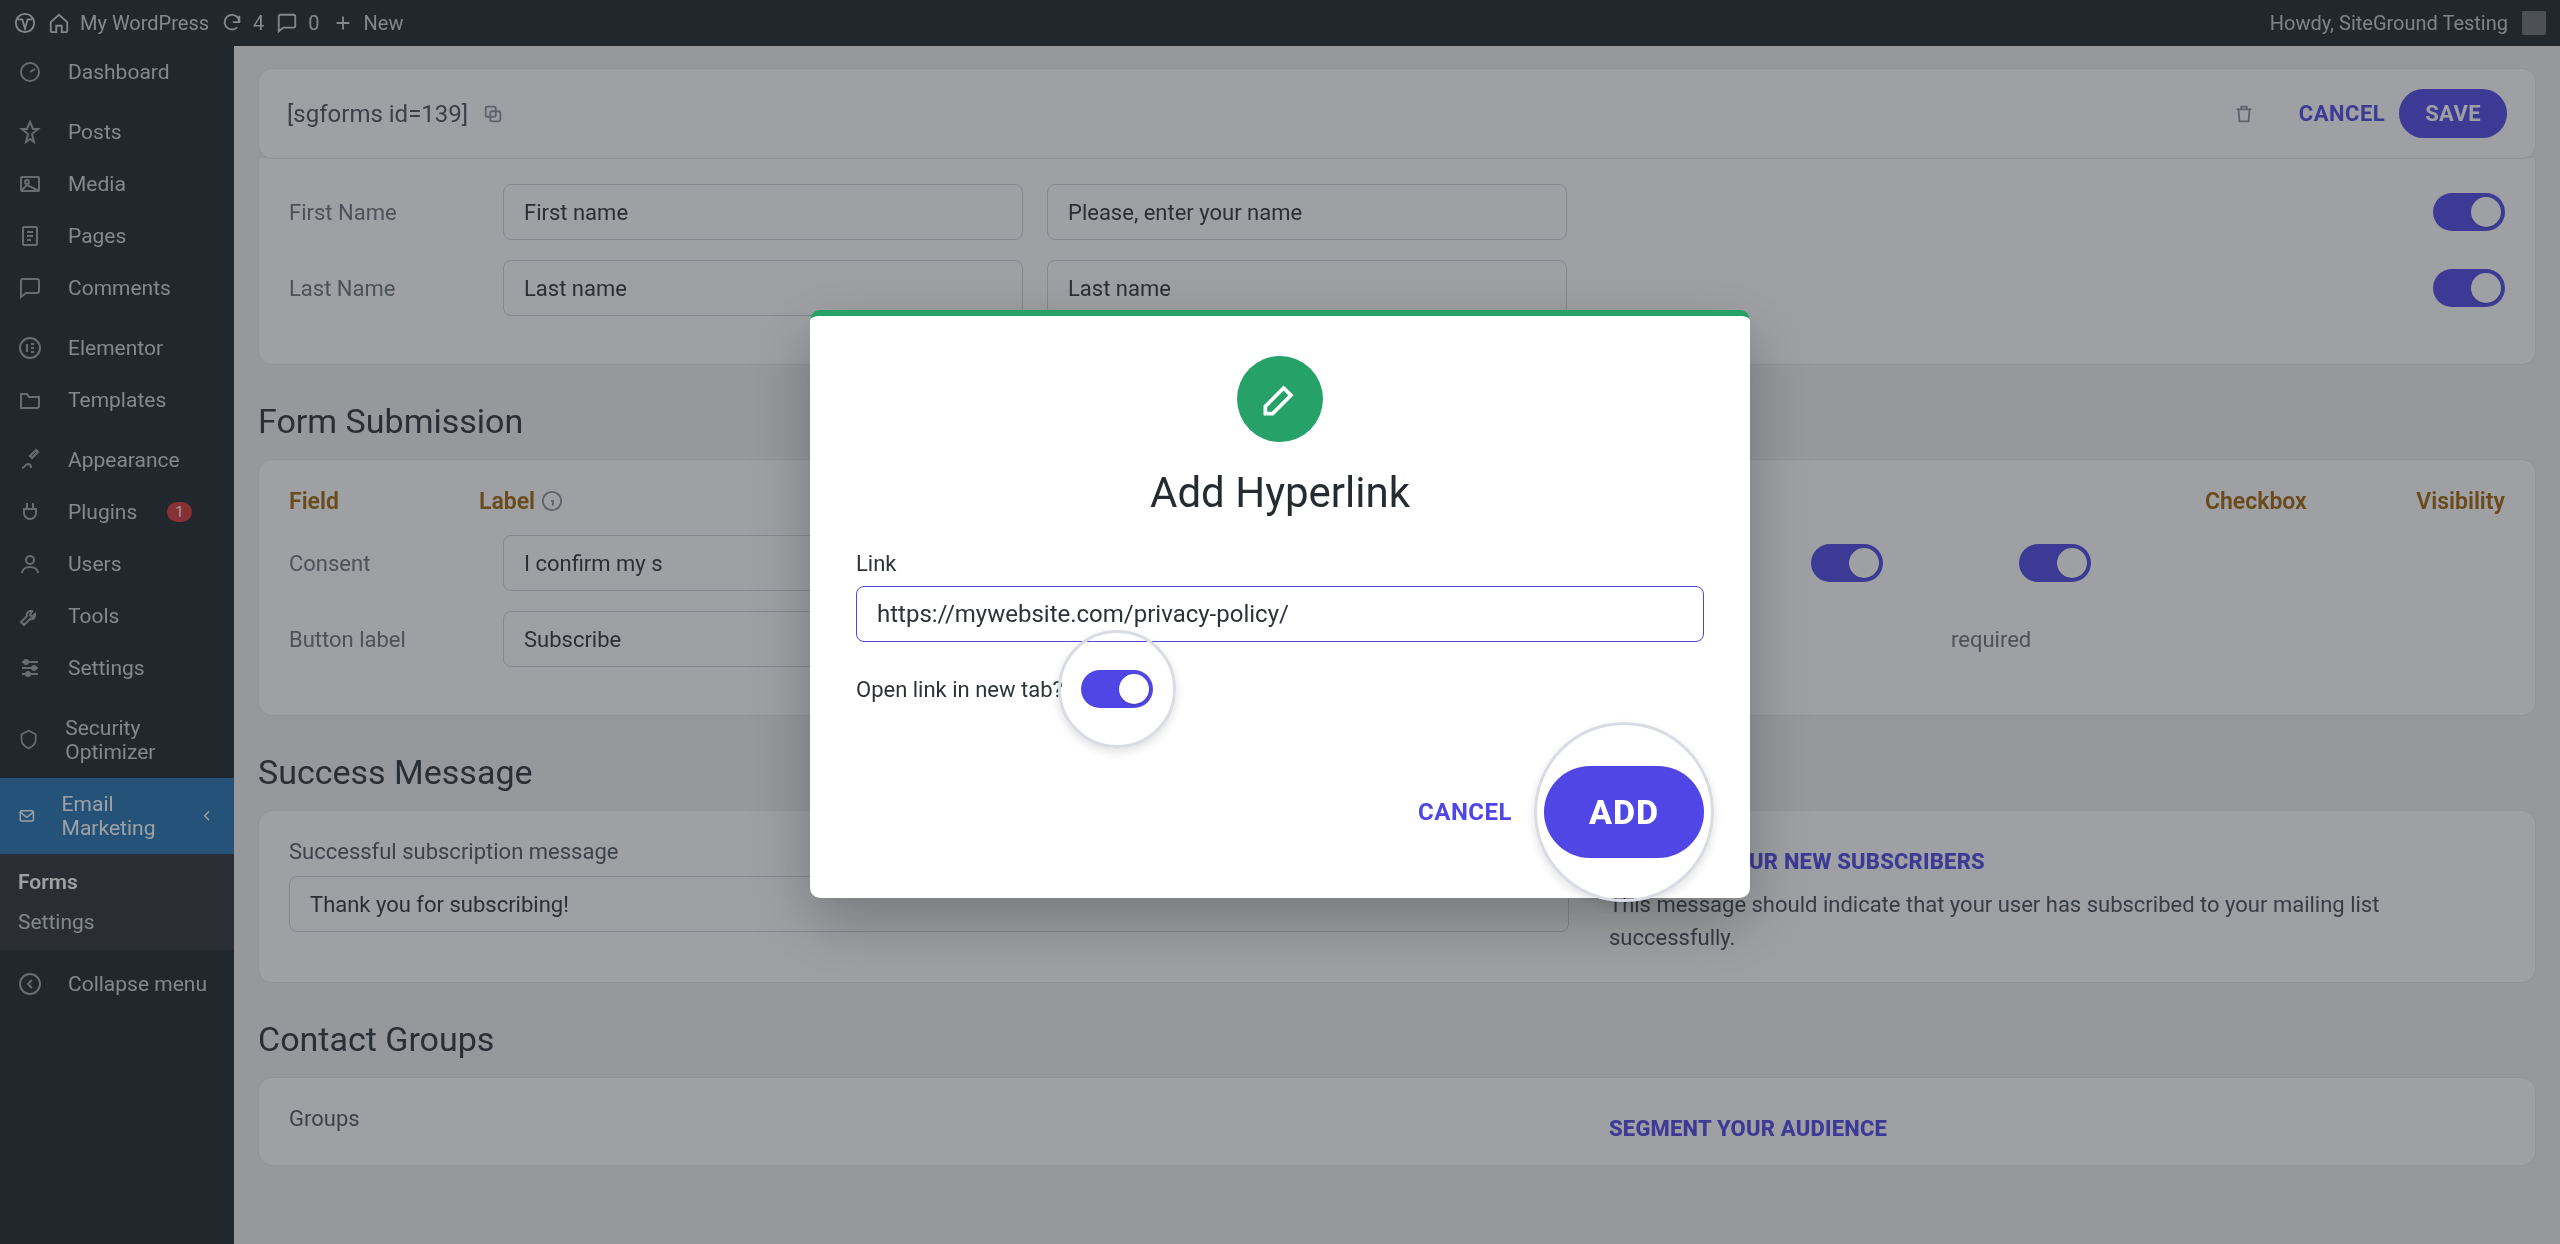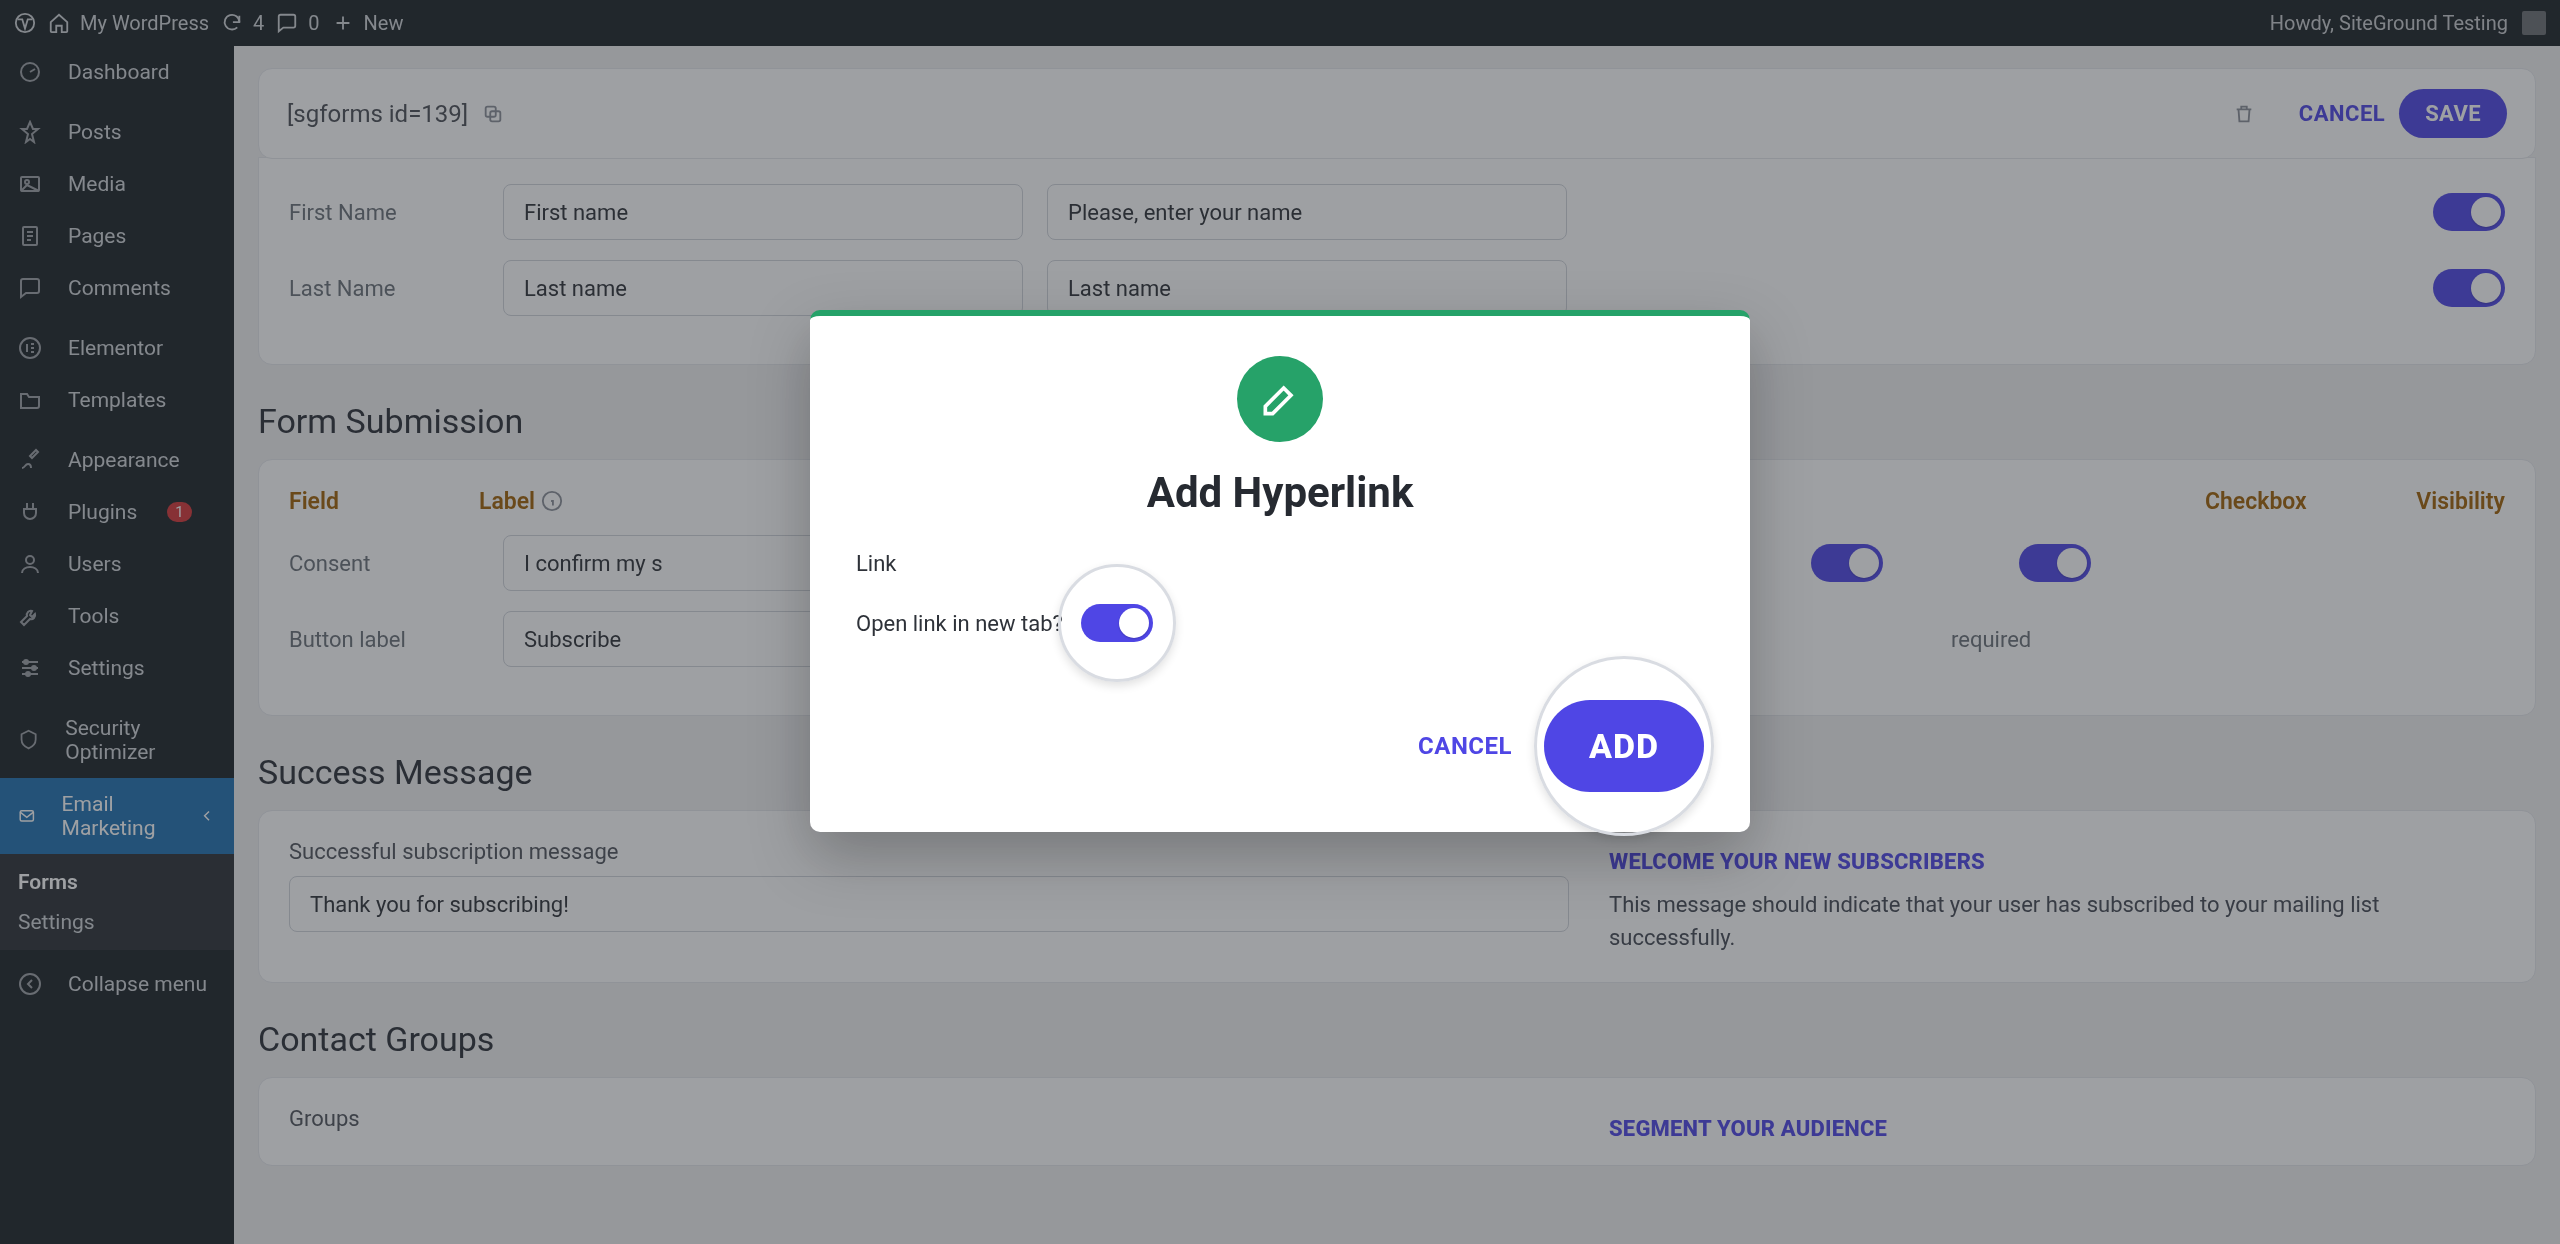--- a/index.html
+++ b/index.html
@@ -65,21 +65,21 @@
 .two-col .left-col{flex:0 0 1280px}
 .two-col .right-col{flex:1;padding-top:10px}
 .right-h{color:var(--accent);font-size:22px;font-weight:800;letter-spacing:.2px;margin-bottom:14px}
 .right-p{font-size:22px;color:#454a54;line-height:1.5}
 .checkbox-col{width:160px;display:flex;justify-content:center}
 
 .overlay{position:fixed;inset:0;background:rgba(40,44,52,.45);display:flex;align-items:flex-start;justify-content:center}
 .modal{margin-top:310px;width:940px;background:#fff;border-radius:10px;border-top:6px solid var(--green);padding:40px 46px 40px 46px;position:relative;box-shadow:0 24px 60px rgba(0,0,0,.25)}
 .modal .mod-icon{width:86px;height:86px;border-radius:50%;background:var(--green);display:flex;align-items:center;justify-content:center;margin:0 auto 26px}
 .modal .mod-icon svg{width:44px;height:44px;stroke:#fff}
-.modal h2{font-size:42px;text-align:center;font-weight:700;color:#262a31;margin-bottom:34px}
+.modal h2{font-size:42px;text-align:center;font-weight:400;color:#262a31;margin-bottom:34px}
 .modal label{display:block;font-size:22px;color:#2e3239;margin-bottom:10px}
 .modal .m-input{width:100%;height:56px;border:1.5px solid var(--accent);border-radius:8px;padding:0 20px;font-size:24px;color:#2e3239;background:#fff}
 .modal .m-row{display:flex;align-items:center;margin-top:28px;gap:18px}
 .modal .m-actions{display:flex;align-items:center;justify-content:flex-end;gap:32px;margin-top:58px}
 .modal .add-btn{width:160px;height:92px;border-radius:999px;background:var(--accent);color:#fff;border:none;font-size:34px;font-weight:800;letter-spacing:1px;cursor:pointer}
 
 .ring{position:absolute;border:3px solid #d9dce2;border-radius:50%;pointer-events:none;box-shadow:0 4px 10px rgba(0,0,0,.12)}
 .ring.toggle-ring{width:118px;height:118px}
 .ring.add-ring{width:180px;height:180px}
 
@@ -390,20 +390,21 @@
 
 <div class="overlay">
   <div class="modal">
     <div class="mod-icon">
       <svg viewBox="0 0 24 24">
           <path d="M4 20h4l10-10-4-4L4 16v4zM14 6l4 4"></path>
         </svg>
     </div>
     <h2>Add Hyperlink</h2>
     <label>Link</label>
+    <input class="m-input" value="https://mywebsite.com/privacy-policy/" style="">
     <div class="m-row">
       <span style="font-size:22px;color:#2e3239">Open link in new tab?</span>
       <div style="position:relative">
         <div class="toggle" style="margin:0"></div>
         <div class="ring toggle-ring" style="left:-23px;top:-40px"></div>
       </div>
     </div>
     <div class="m-actions">
       <button class="btn-text" style="font-size:24px">CANCEL</button>
       <div style="position:relative">

